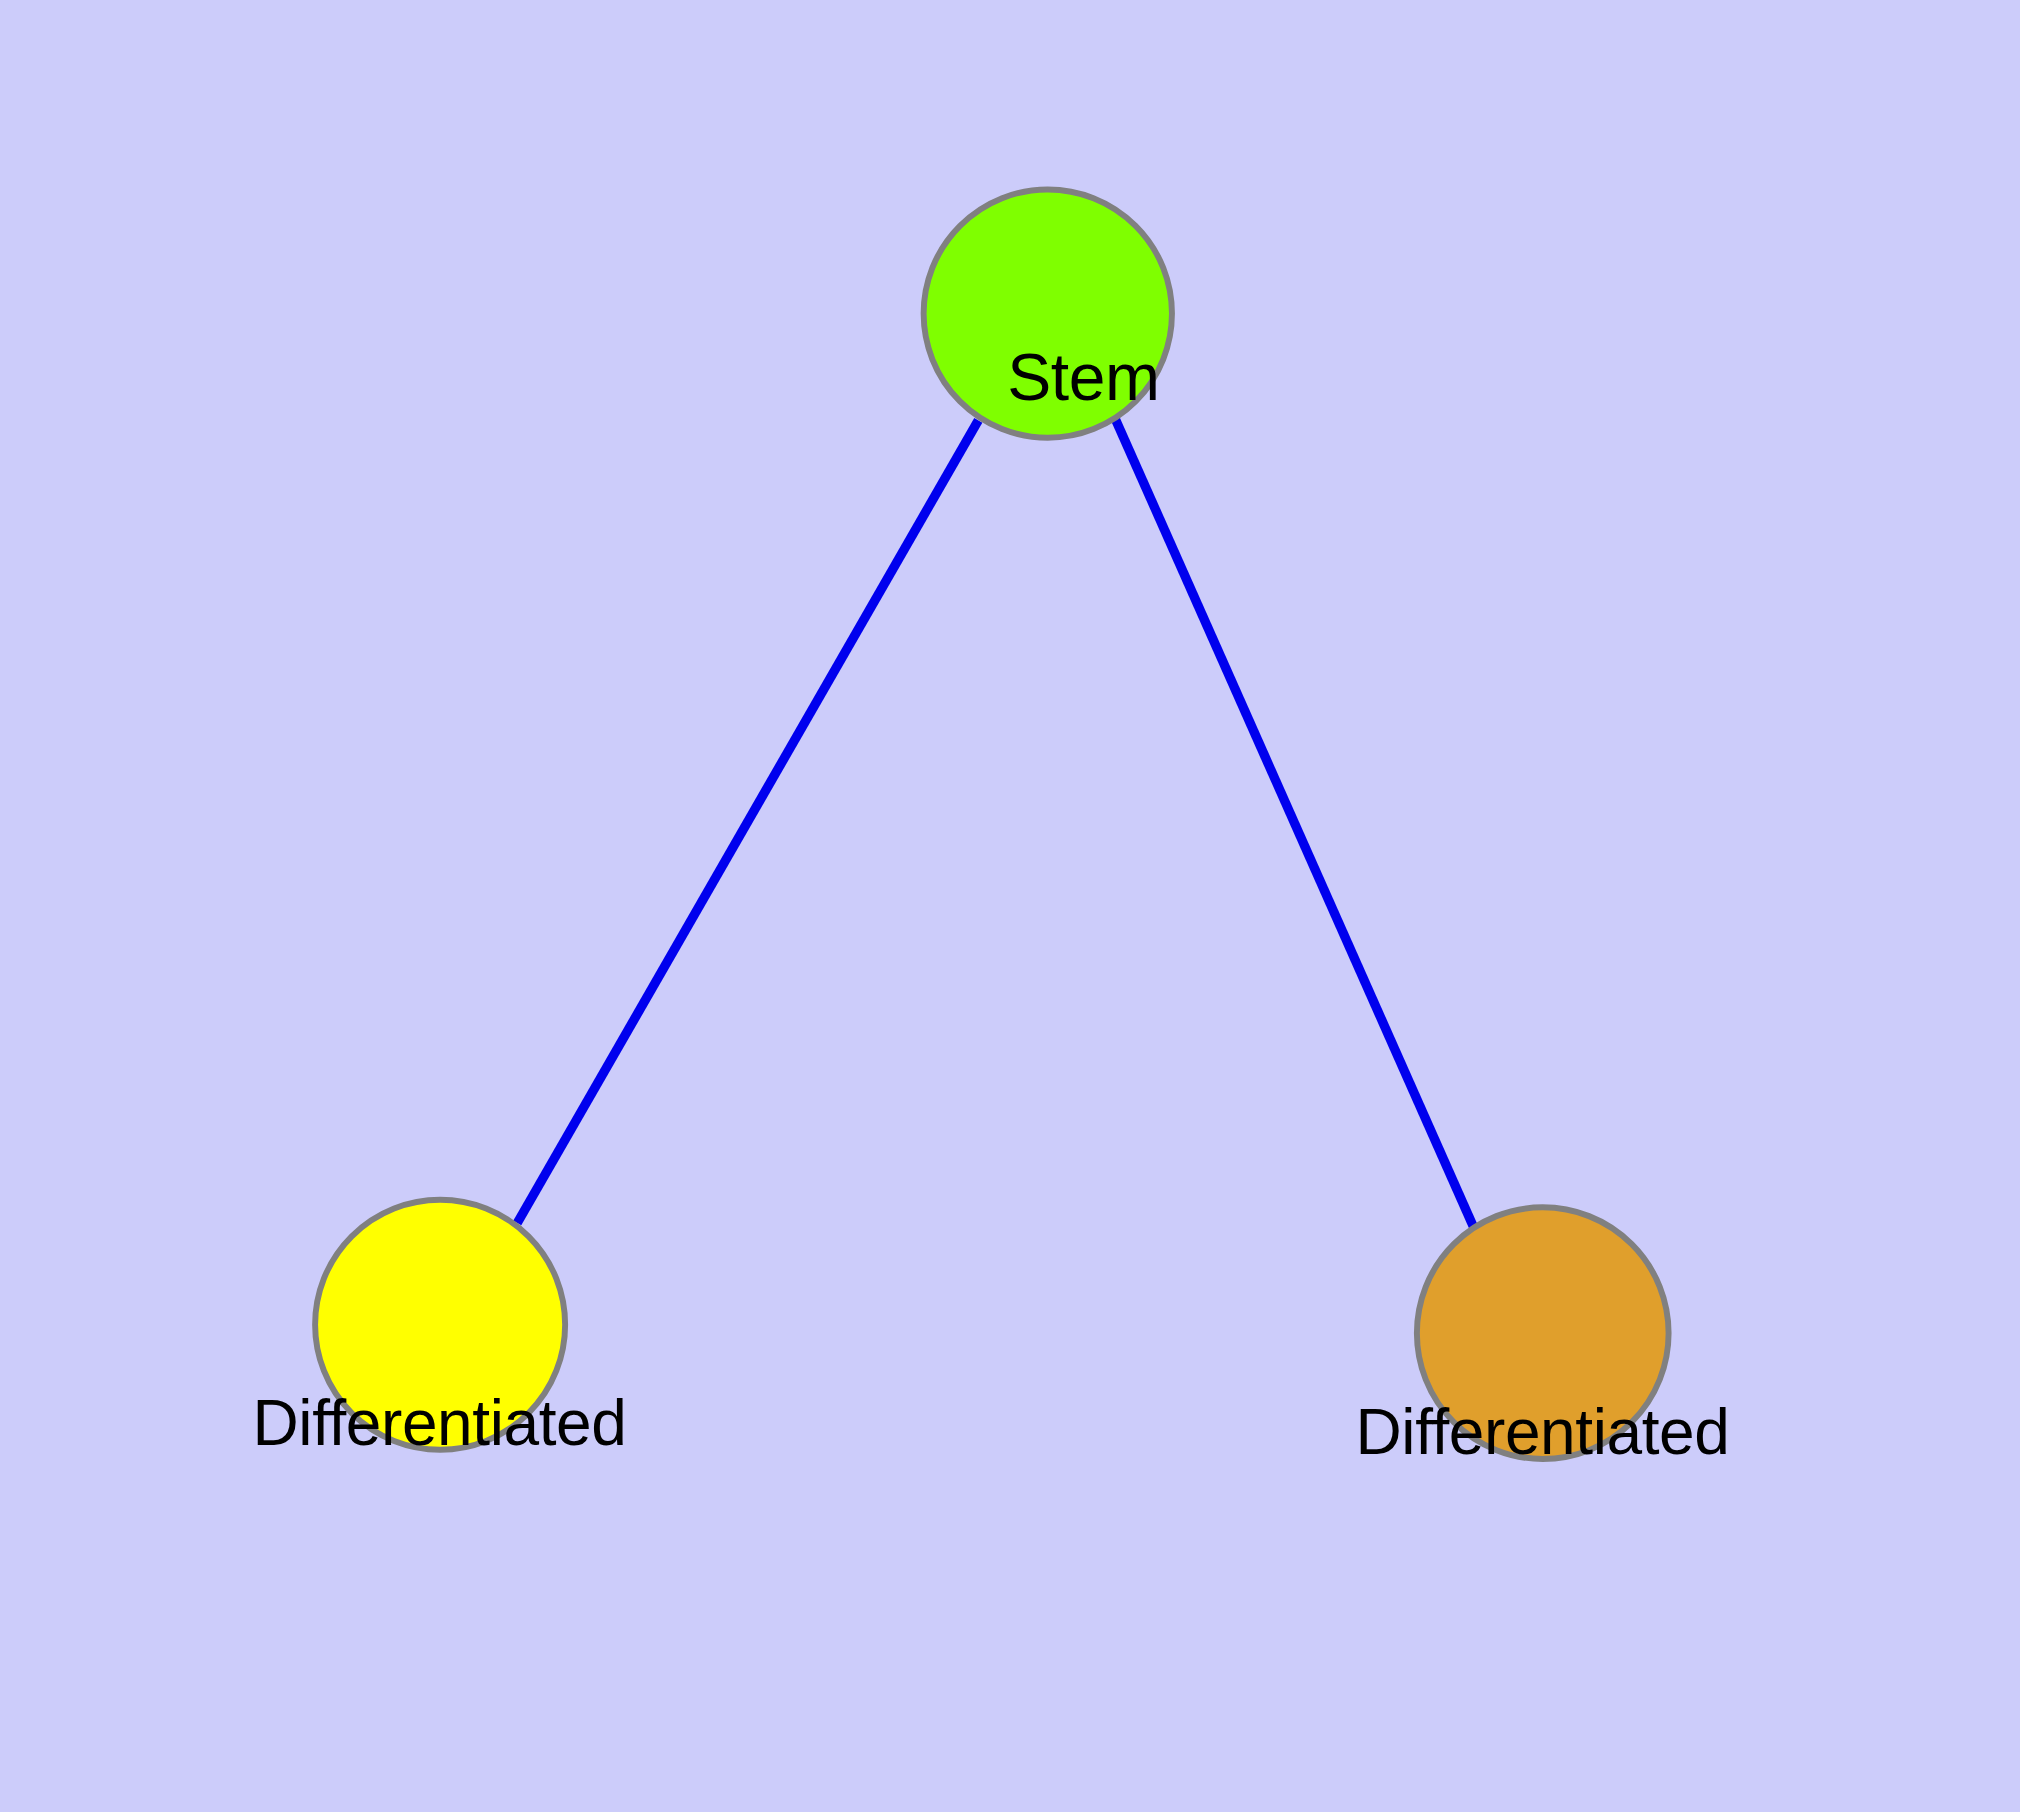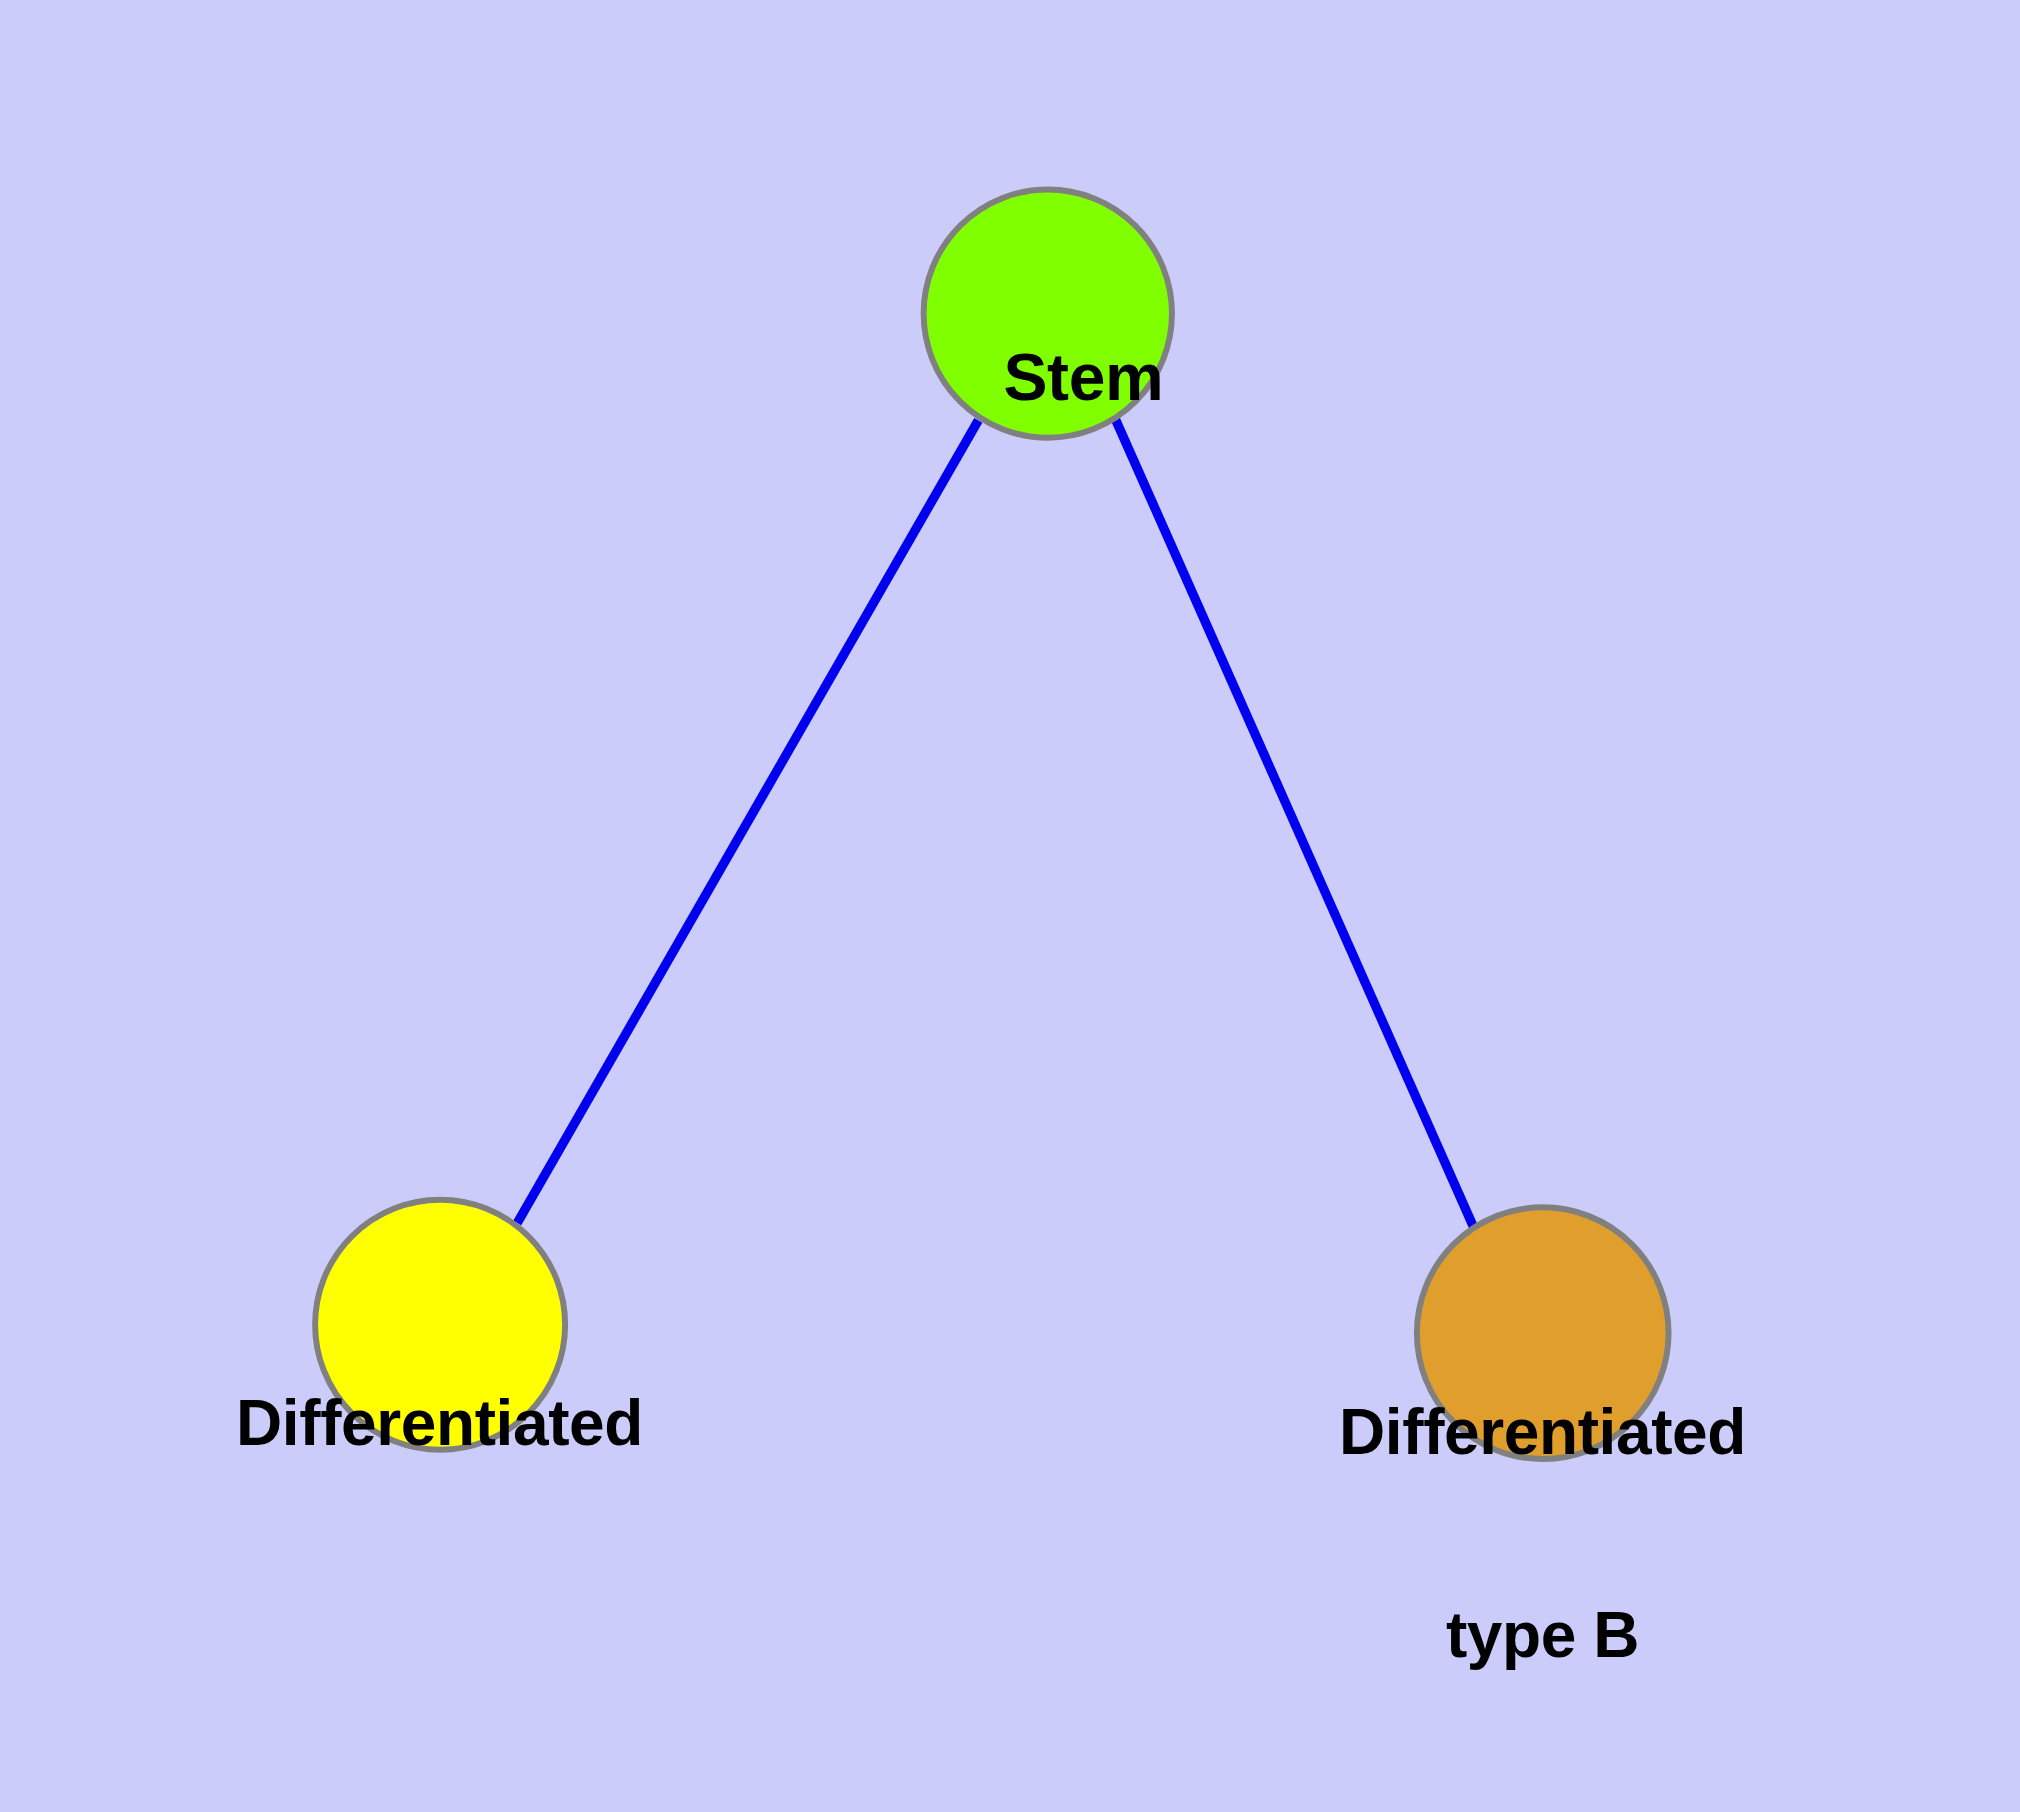--- a/index.html
+++ b/index.html
@@ -22,21 +22,21 @@
   }
   #graph-svg {
     position: absolute;
     left: 0; top: 0;
     width: 2021px;
     height: 1812px;
   }
   .node-label {
     position: absolute;
     text-align: center;
-    font-weight: bold;
+    font-weight: normal;
     color: #000000;
     white-space: pre;
     line-height: 1.06;
     letter-spacing: -0.4px;
     pointer-events: none;
   }
   #label-stem {
     font-size: 66px;
     width: 509px;
     left: 793px;
@@ -79,17 +79,16 @@
   <div class="node-label" id="label-stem">
     <span>Stem</span>
   </div>
 
   <div class="node-label" id="label-diff-a">
     <div>Differentiated</div>
   </div>
 
   <div class="node-label" id="label-diff-b">
     <div>Differentiated</div>
-    <div>type B</div>
   </div>
 
 </div>
 
 
 </body></html>

